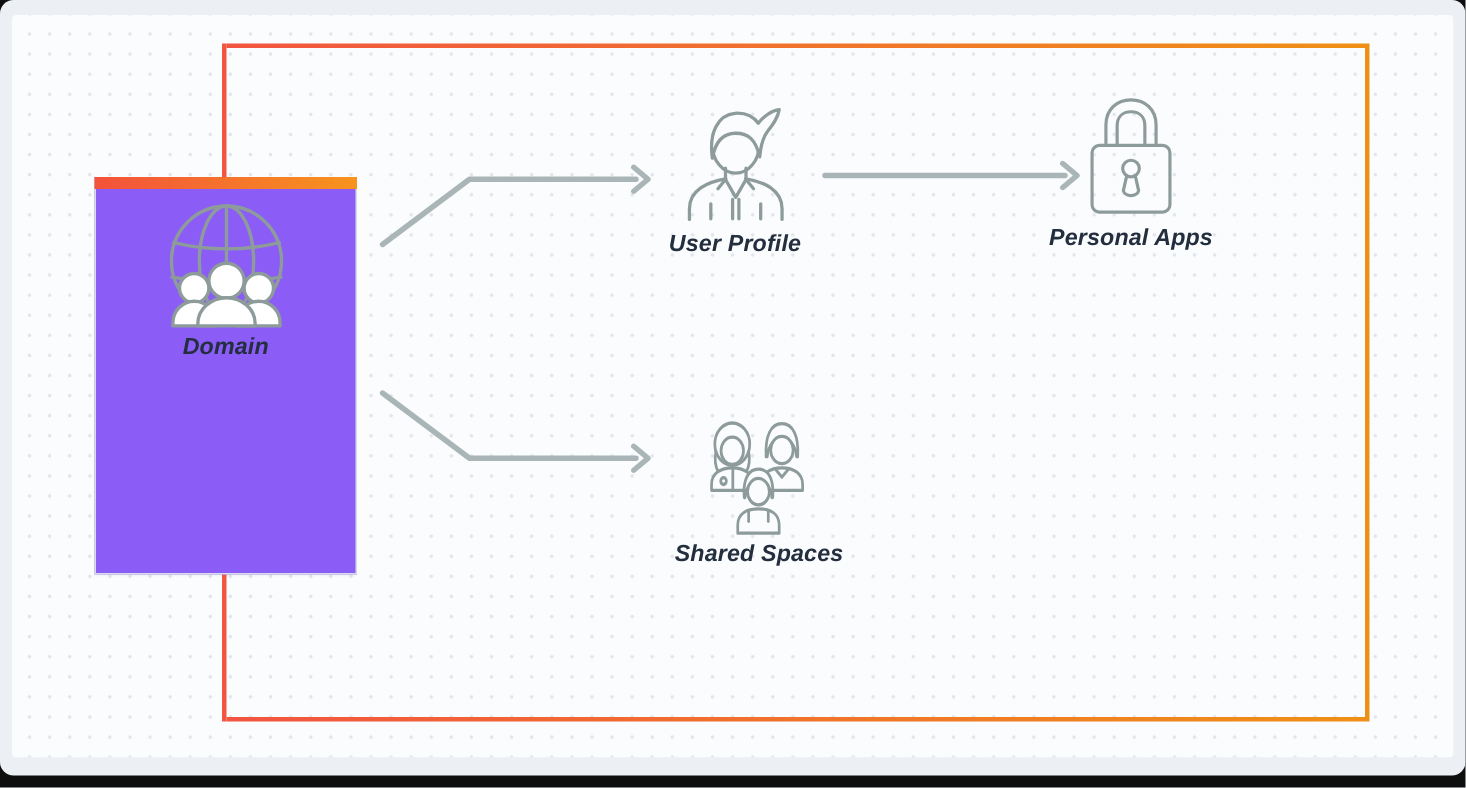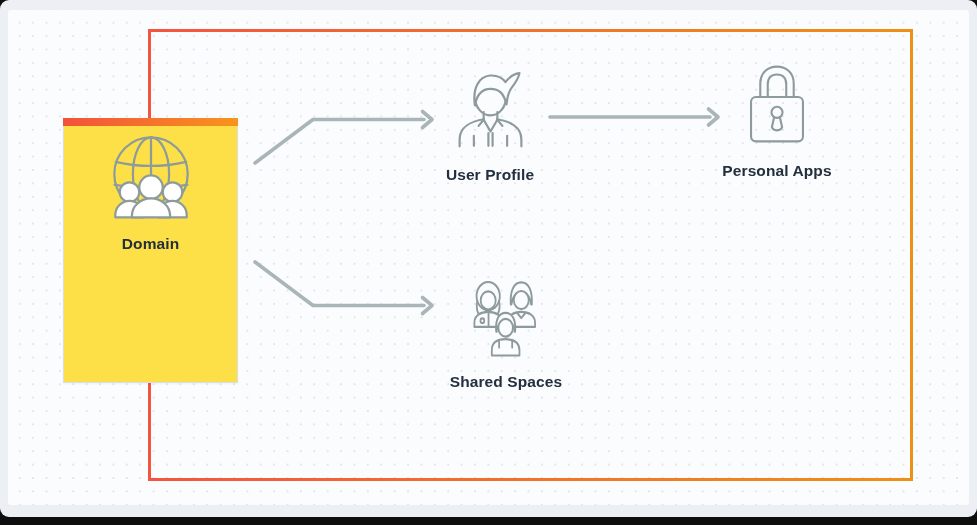--- a/index.html
+++ b/index.html
@@ -28,35 +28,35 @@
     border-radius:3px;
   }
   .stage{position:absolute;left:0;top:0;width:977px;height:525px;}
   .frame{
     position:absolute;left:148px;top:29px;width:765px;height:452px;
     border:3px solid #F08030;
     border-image:linear-gradient(90deg,var(--frame-start),var(--frame-end)) 1;
   }
   .arrows{position:absolute;left:0;top:0;width:977px;height:525px;pointer-events:none;}
   .node{position:absolute;display:flex;flex-direction:column;align-items:center;text-align:center;}
-  .node h3{font-size:15.5px;font-weight:700;margin:14px 0 4px;color:var(--text);letter-spacing:.1px;}
+  .node h3{font-size:15.5px;font-weight:700;margin:2px 0 4px;color:var(--text);letter-spacing:.1px;font-style:italic;}
   .node p{font-size:13px;line-height:1.35;margin:0;color:var(--text);}
   .domain-box{
     left:63px;top:118px;width:175px;height:265px;
-    background:#fde047;border:1px solid var(--box-border);
+    background:#8b5cf6;border:1px solid var(--box-border);
     box-shadow:0 1px 2px rgba(20,30,40,.05);
   }
   .domain-bar{
     width:175px;height:8px;margin:-1px -1px 0 -1px;align-self:stretch;flex:0 0 auto;
     background:linear-gradient(90deg,var(--bar-start),var(--bar-end));
   }
   .domain-box .icon{margin-top:3px;}
   .domain-box p{width:170px;line-height:1.42;}
   .user-profile{left:368px;top:57px;width:244px;}
-  .personal-apps{left:667px;top:60px;width:220px;}
+  .personal-apps{left:644px;top:60px;width:220px;}
   .shared-spaces{left:384px;top:271px;width:244px;}
   .icon{display:block;line-height:0;}
 </style>
 </head>
 <body>
 
 <div class="window">
   <div class="canvas"></div>
 </div>
 

